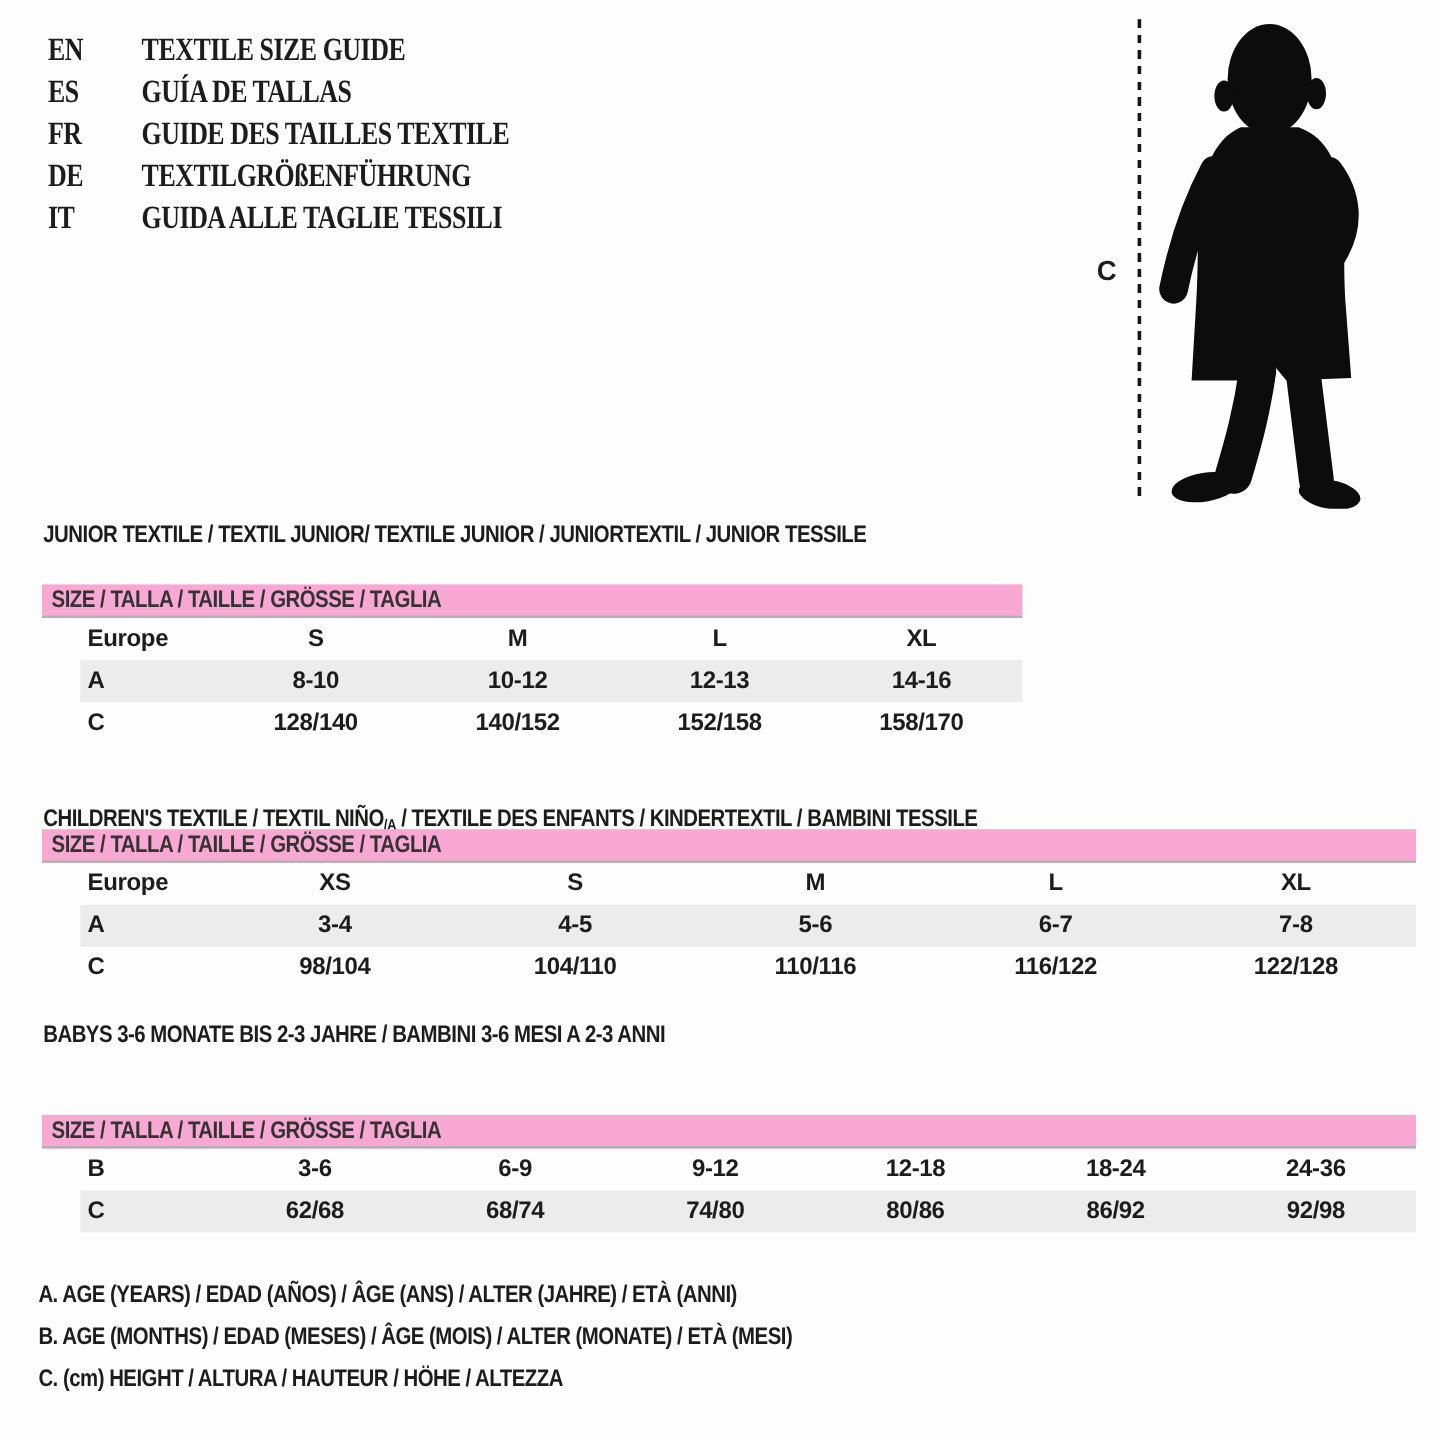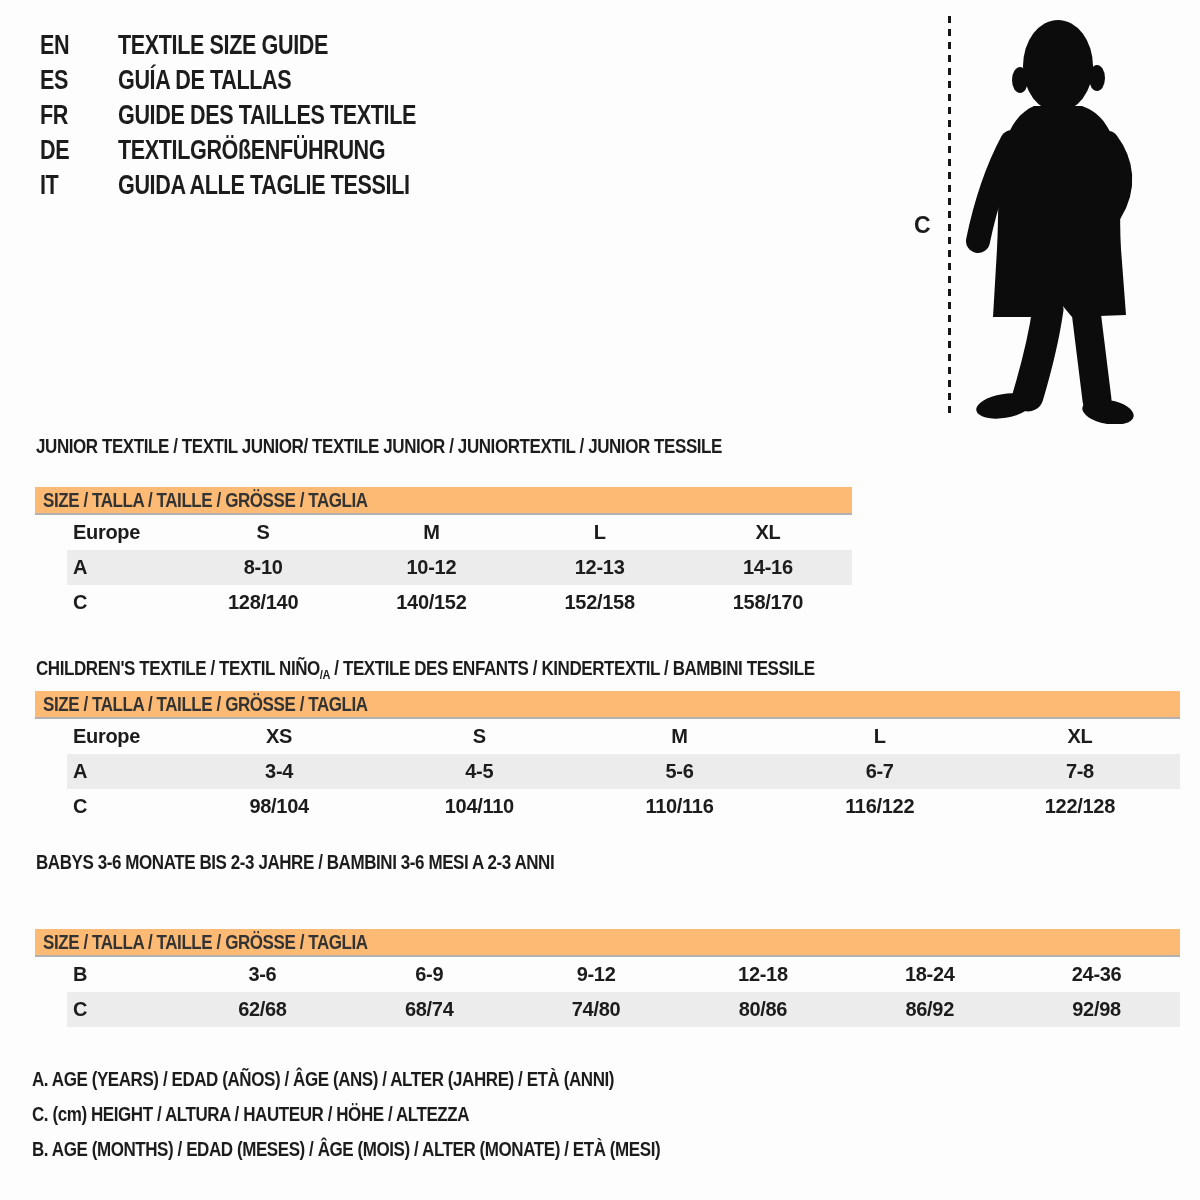--- a/index.html
+++ b/index.html
@@ -16,21 +16,21 @@
     display: inline-block;
     transform: scaleX(0.85);
     transform-origin: 0 50%;
     white-space: nowrap;
     letter-spacing: -0.5px;
   }
   .cond-lg { transform: scaleX(0.80); }
 
   
   .lang-block { position: absolute; left: 40px; top: 26px; }
-  .lang-row { display: flex; height: 35px; align-items: flex-end; }
+  .lang-row { display: flex; height: 35px; align-items: flex-start; font-family: Liberation Serif, serif; }
   .lang-code { width: 78px; flex: none; font-size: 27px; font-weight: bold; }
   .lang-label { font-size: 27px; font-weight: bold; }
 
   
   .measure-line {
     position: absolute; left: 948px; top: 16px; width: 3px; height: 398px;
     background: repeating-linear-gradient(to bottom, #161616 0 7px, transparent 7px 13px);
   }
   .measure-label {
     position: absolute; left: 914px; top: 212px;
@@ -42,21 +42,21 @@
   .sec-title {
     position: absolute; left: 36px;
     font-size: 20px; font-weight: bold; line-height: 24px;
   }
   .sec-title .subscript { font-size: 13px; vertical-align: -4px; }
   .title-line { height: 36px; }
 
   
   .size-table { position: absolute; left: 35px; }
   .t-bar {
-    height: 26px; background: #fdba74; border-bottom: 2px solid #b1b1b1;
+    height: 26px; background: #f9a8d4; border-bottom: 2px solid #b1b1b1;
     display: flex; align-items: center; padding-left: 8px;
     font-size: 20px; font-weight: bold; color: #333333;
   }
   .t-row {
     display: grid; height: 35px; align-items: center;
     font-size: 20px; font-weight: bold; letter-spacing: -0.3px; margin-left: 32px;
   }
   .t-row.shaded { background: #ececec; }
   .t-label { padding-left: 6px; }
   .t-cell { text-align: center; }
@@ -131,21 +131,21 @@
     </div>
     <div class="t-row" style="grid-template-columns: 112px repeat(4, 1fr);">
       <div class="t-label">C</div>
       <div class="t-cell">128/140</div>
       <div class="t-cell">140/152</div>
       <div class="t-cell">152/158</div>
       <div class="t-cell">158/170</div>
     </div>
   </div>
 
-<div class="sec-title" style="top:656px;text-align:right;">
+<div class="sec-title" style="top:670px;text-align:right;">
   <span class="cond"><span>CHILDREN'S TEXTILE / TEXTIL NIÑO</span><span class="subscript">/A</span><span> / TEXTILE DES ENFANTS / KINDERTEXTIL / BAMBINI TESSILE</span></span>
 </div>
 <div class="size-table" style="top:691px; width:1145px;">
   <div class="t-bar">
     <span class="cond">SIZE / TALLA / TAILLE / GRÖSSE / TAGLIA</span>
   </div>
 <div class="t-row" style="grid-template-columns: 112px repeat(5, 1fr);">
       <div class="t-label">Europe</div>
       <div class="t-cell">XS</div>
       <div class="t-cell">S</div>
@@ -193,15 +193,15 @@
       <div class="t-cell">68/74</div>
       <div class="t-cell">74/80</div>
       <div class="t-cell">80/86</div>
       <div class="t-cell">86/92</div>
       <div class="t-cell">92/98</div>
     </div>
   </div>
 
 <div class="legend">
   <div class="legend-line"><span class="cond">A. AGE (YEARS) / EDAD (AÑOS) / ÂGE (ANS) / ALTER (JAHRE) / ETÀ (ANNI)</span></div>
+  <div class="legend-line"><span class="cond">B. AGE (MONTHS) / EDAD (MESES) / ÂGE (MOIS) / ALTER (MONATE) / ETÀ (MESI)</span></div>
   <div class="legend-line"><span class="cond">C. (cm) HEIGHT / ALTURA / HAUTEUR / HÖHE / ALTEZZA</span></div>
-  <div class="legend-line"><span class="cond">B. AGE (MONTHS) / EDAD (MESES) / ÂGE (MOIS) / ALTER (MONATE) / ETÀ (MESI)</span></div>
 </div>
 
 </body></html>

